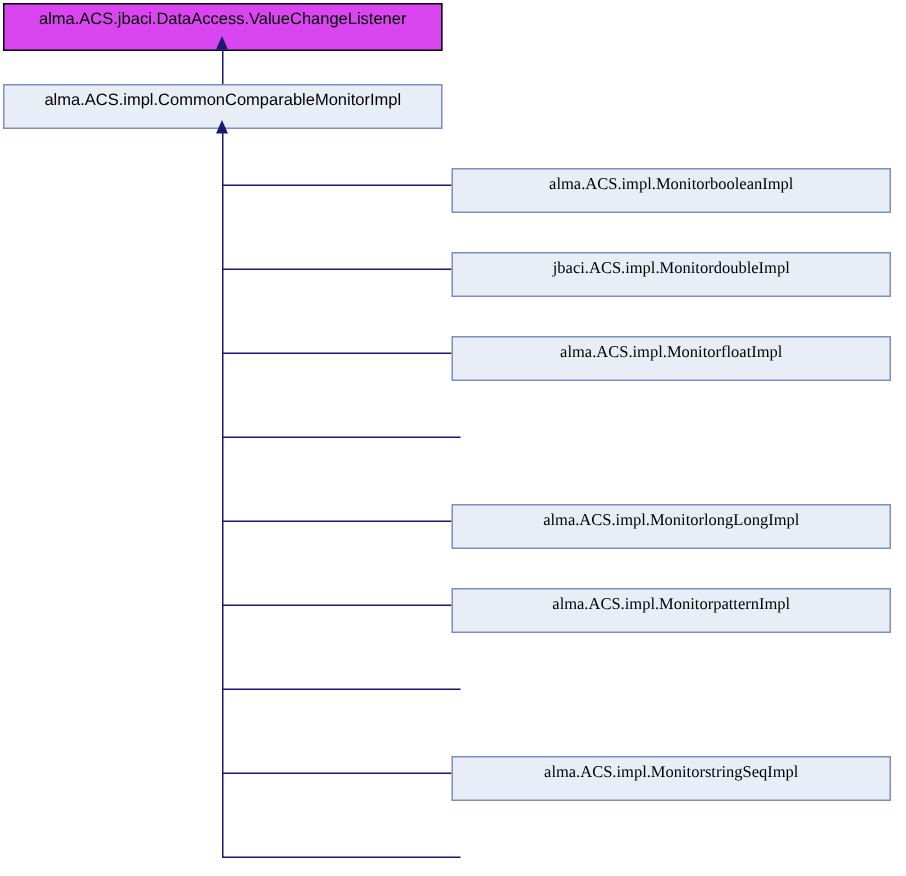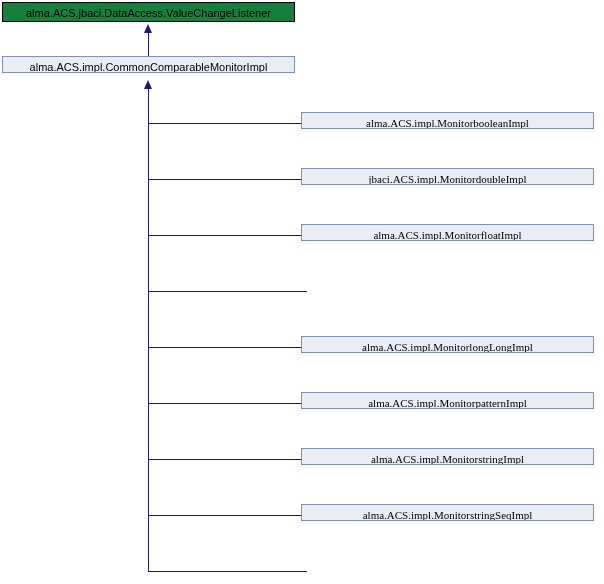--- a/index.html
+++ b/index.html
@@ -12,38 +12,38 @@
     position: relative;
     width: 604px;
     height: 584px;
     background: #ffffff;
     overflow: hidden;
   }
   .node {
     position: absolute;
     box-sizing: border-box;
     width: 293px;
-    height: 17px;
+    height: 30px;
     border: 1px solid #7d8fbe;
     background: #e9edf6;
     color: #000000;
     font-size: 11px;
     line-height: 21px;
     text-align: center;
     white-space: nowrap;
     overflow: hidden;
     cursor: pointer;
   }
   .node.base {
     left: 2px;
     top: 2px;
-    height: 20px;
+    height: 32px;
     line-height: 20px;
     border-color: #000000;
-    background: #15803d;
+    background: #d946ef;
     cursor: default;
   }
   .node.parent {
     left: 2px;
     top: 56px;
   }
   .node.sub {
     left: 301px;
     font-family: Liberation Serif, serif;
   }
@@ -85,16 +85,15 @@
   <div class="hline" style="left:148px; top:403px; width:159px;"></div>
   <div class="hline" style="left:148px; top:459px; width:159px;"></div>
   <div class="hline" style="left:148px; top:515px; width:159px;"></div>
   <div class="hline" style="left:148px; top:571px; width:159px;"></div>
 
   <div class="node sub" style="top:112px;">alma.ACS.impl.MonitorbooleanImpl</div>
   <div class="node sub" style="top:168px;">jbaci.ACS.impl.MonitordoubleImpl</div>
   <div class="node sub" style="top:224px;">alma.ACS.impl.MonitorfloatImpl</div>
   <div class="node sub" style="top:336px;">alma.ACS.impl.MonitorlongLongImpl</div>
   <div class="node sub" style="top:392px;">alma.ACS.impl.MonitorpatternImpl</div>
-  <div class="node sub" style="top:448px;">alma.ACS.impl.MonitorstringImpl</div>
   <div class="node sub" style="top:504px;">alma.ACS.impl.MonitorstringSeqImpl</div>
 
 </div>
 
 </body></html>

